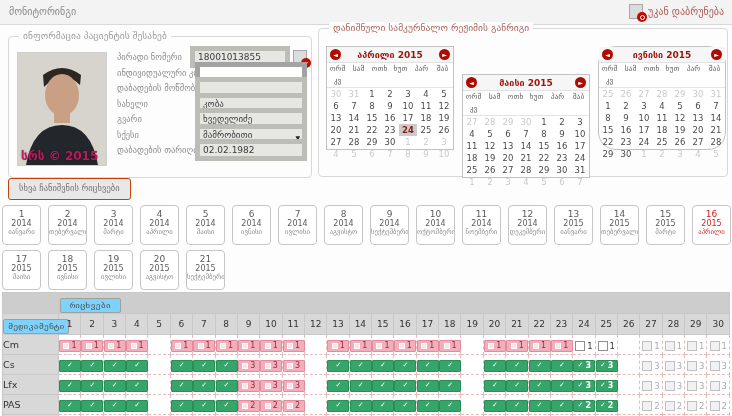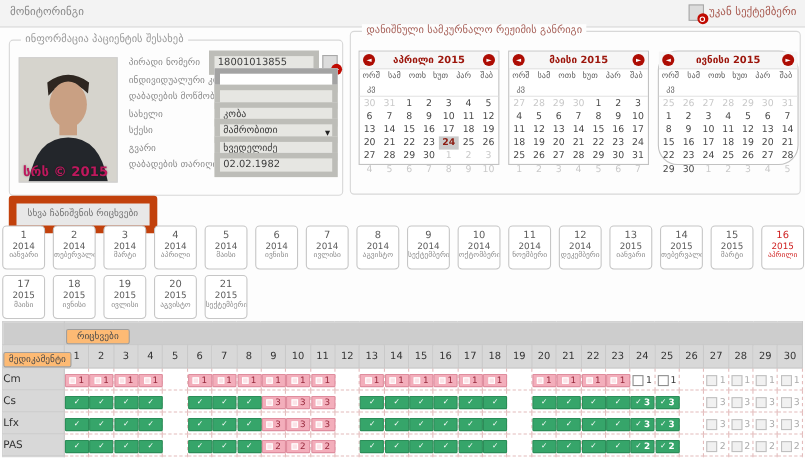--- a/index.html
+++ b/index.html
@@ -39,37 +39,37 @@
   .chead{height:15px;display:flex;align-items:center;justify-content:space-between;padding:0 3px;background:#f6f6f6;border-bottom:1px solid #e2e2e2;}
   .ctitle{font-size:9px;font-weight:bold;color:#9c150b;}
   .cnav{width:11px;height:11px;border-radius:50%;background:#ad0c03;color:#fff;font-size:6px;line-height:11px;text-align:center;cursor:pointer;flex:none;}
   .cwd{display:grid;grid-template-columns:repeat(6,1fr);border-bottom:1px solid #e4e4e4;}
   .cwd span{font-size:7.5px;color:#606060;text-align:center;height:12px;line-height:12px;}
   .cdays{display:grid;grid-template-columns:repeat(7,1fr);}
   .cday{font-size:8.5px;color:#4a4a4a;height:12px;line-height:12px;text-align:center;cursor:pointer;}
   .cday.dim{color:#c9c9c9;}
   .cday.seld{background:#cbcbcb;color:#8d1d12;font-weight:bold;}
   
-  .otherbtn{position:absolute;left:8px;top:178px;height:20px;padding:0 10px;background:#e8e8e8;border:7px solid #c2410c;
+  .otherbtn{position:absolute;left:8px;top:178px;height:20px;padding:0 10px;background:#e8e8e8;border:1px solid #c2410c;
             border-radius:3px;font-size:8.5px;color:#6f6f6f;line-height:18px;cursor:pointer;}
   
   .chiprow{position:absolute;left:2px;display:flex;gap:7px;}
   #chips1{top:205px;} #chips2{top:250px;}
   .chip{width:39px;height:40px;border:1px solid #c6c6c6;border-radius:4px;background:#fff;text-align:center;
         box-sizing:border-box;padding-top:3px;cursor:pointer;}
   .chip .n{display:block;font-size:9px;color:#5c5c5c;}
   .chip .y{display:block;font-size:8px;color:#5c5c5c;}
   .chip .m{display:block;font-size:6.8px;color:#8a8a8a;white-space:nowrap;overflow:hidden;}
   .chip.selch .n,.chip.selch .y,.chip.selch .m{color:#cf1f1f;}
   
   .medtable{position:absolute;left:2px;top:292px;width:728px;border-collapse:collapse;table-layout:fixed;background:#fff;}
   .medtable td{border:1px solid #c9c9c9;padding:0;box-sizing:border-box;}
   .trow0 td{background:#cdcdcd;height:16px;}
-  .tbtn{display:inline-block;background:#fdba74;border:1px solid #9f9f9f;border-radius:2px;font-size:8.5px;color:#4a4a4a;
-        padding:1px 9px;margin-left:1px;cursor:pointer;}
+  .tbtn{display:inline-block;background:#7dd3fc;border:1px solid #9f9f9f;border-radius:2px;font-size:8.5px;color:#4a4a4a;
+        padding:1px 9px;margin-left:1px;cursor:pointer;font-family:Liberation Mono, monospace;}
   .thnum{background:#d8d8d8;font-size:9px;color:#333;text-align:center;height:19px;}
   .thmed{background:#d8d8d8;height:19px;text-align:center;}
   .thmed .tbtn{padding:1px 4px;margin:0;font-size:8.5px;}
   .medlab{background:#d8d8d8;font-size:9.5px;color:#333;padding-left:4px;height:13px;}
   .dcell{height:13px;text-align:center;border:1px dashed #e3bcbc !important;}
   .bx{display:inline-flex;align-items:center;justify-content:center;gap:2px;width:20px;height:10px;border-radius:1px;vertical-align:middle;cursor:pointer;}
   .pk{background:#f3aebb;border:1px solid #df8d9e;}
   .pk .mini{width:6px;height:6px;background:rgba(255,255,255,.65);border:1px solid rgba(255,255,255,.95);box-sizing:border-box;}
   .pk .pnum{font-size:8px;color:#97293c;}
   .gr{background:#36a56a;border:1px solid #2b8d58;color:#fff;}
@@ -84,21 +84,21 @@
 <body>
 
 <div id="canvas">
 
   <div class="topbar">
     <span class="apptitle">მონიტორინგი</span>
     <span class="backbtn">
       <span class="docico">
           <span class="badge ring"></span>
         </span>
-      <span class="backtxt">უკან სექტემბერი</span>
+      <span class="backtxt">უკან დაბრუნება</span>
     </span>
   </div>
 
   <div class="fieldset" id="fs-patient">
     <span class="legend">ინფორმაცია პაციენტის შესახებ</span>
     <div class="photo">
       <svg width="88" height="112" viewBox="0 0 88 112">
         <rect width="88" height="112" fill="#d6d4cd"></rect>
         <path d="M26 34 q18 -20 36 -2 l1 -10 q-19 -14 -38 0 z" fill="#2e2620"></path>
         <ellipse cx="44" cy="42" rx="17" ry="21" fill="#c9a083"></ellipse>
@@ -121,26 +121,26 @@
         </div>
         <div class="frow">
           <span class="flabel">დაბადების მოწმობის N</span>
           <span class="inp dis"></span>
         </div>
         <div class="frow">
           <span class="flabel">სახელი</span>
           <span class="inp dis">კობა</span>
         </div>
         <div class="frow">
+          <span class="flabel">გვარი</span>
+          <span class="inp dis">ხვედელიძე</span>
+        </div>
+        <div class="frow">
           <span class="flabel">სქესი</span>
           <span class="inp dis selc">მამრობითი<span class="arrow">▼</span></span>
-        </div>
-        <div class="frow">
-          <span class="flabel">გვარი</span>
-          <span class="inp dis">ხვედელიძე</span>
         </div>
         <div class="frow">
           <span class="flabel">დაბადების თარიღი</span>
           <span class="inp dis">02.02.1982</span>
         </div>
       </div>
   </div>
 
   <div class="fieldset" id="fs-schedule">
     <span class="legend red">დანიშნული სამკურნალო რეჟიმის განრიგი</span>
@@ -198,21 +198,21 @@
             <span class="cday dim">3</span>
             <span class="cday dim">4</span>
             <span class="cday dim">5</span>
             <span class="cday dim">6</span>
             <span class="cday dim">7</span>
             <span class="cday dim">8</span>
             <span class="cday dim">9</span>
             <span class="cday dim">10</span>
           </div>
         </div>
-        <div class="cal" style="left: 143px;">
+        <div class="cal" style="left: 143px; margin-top: 28px;">
           <div class="chead">
             <span class="cnav">◄</span>
             <span class="ctitle">მაისი 2015</span>
             <span class="cnav">►</span>
           </div>
           <div class="cwd">
             <span>ორშ</span>
             <span>სამ</span>
             <span>ოთხ</span>
             <span>ხუთ</span>

